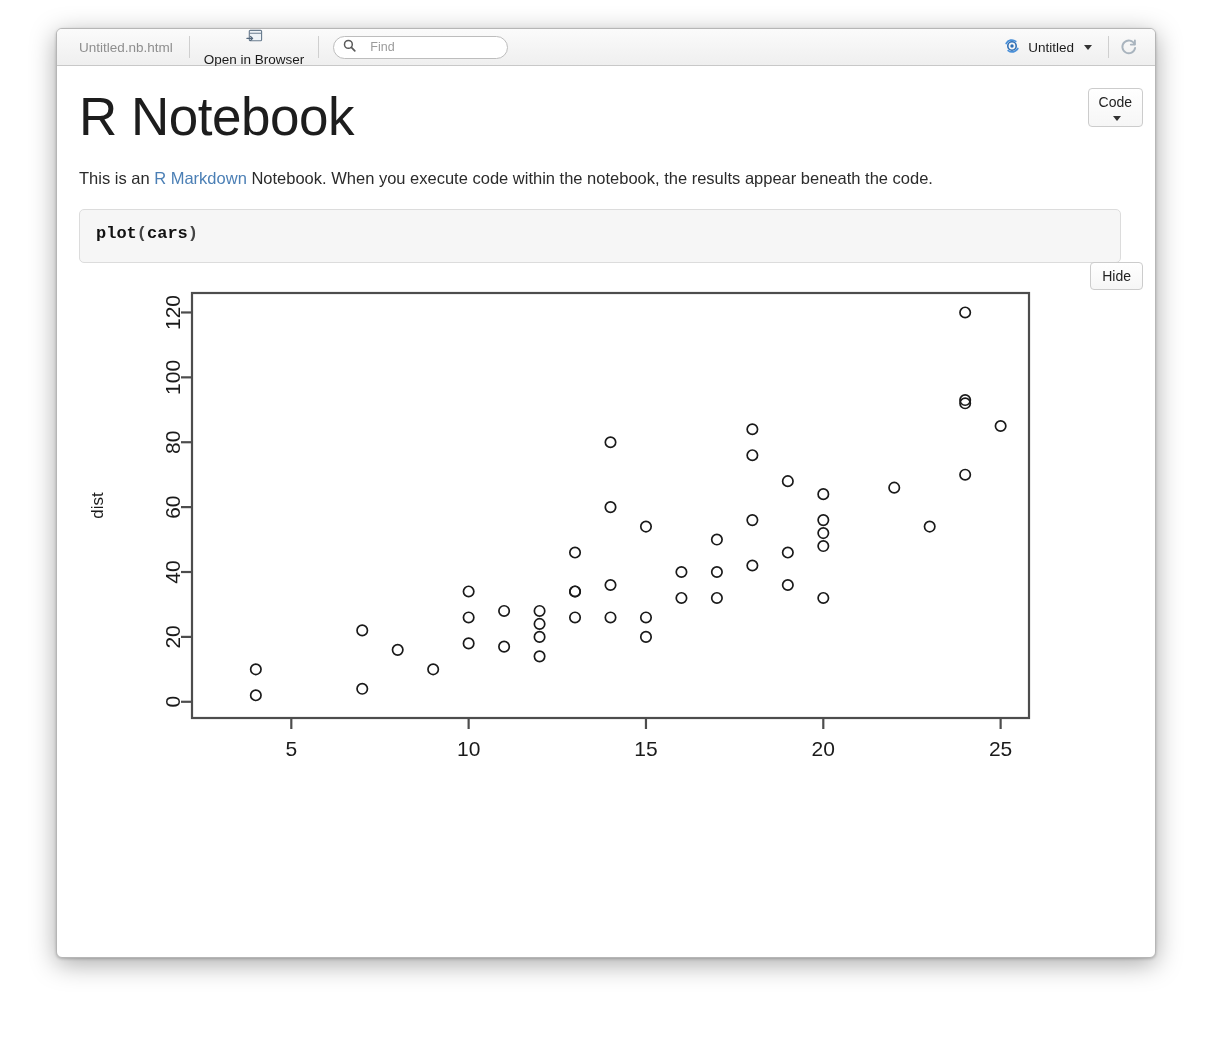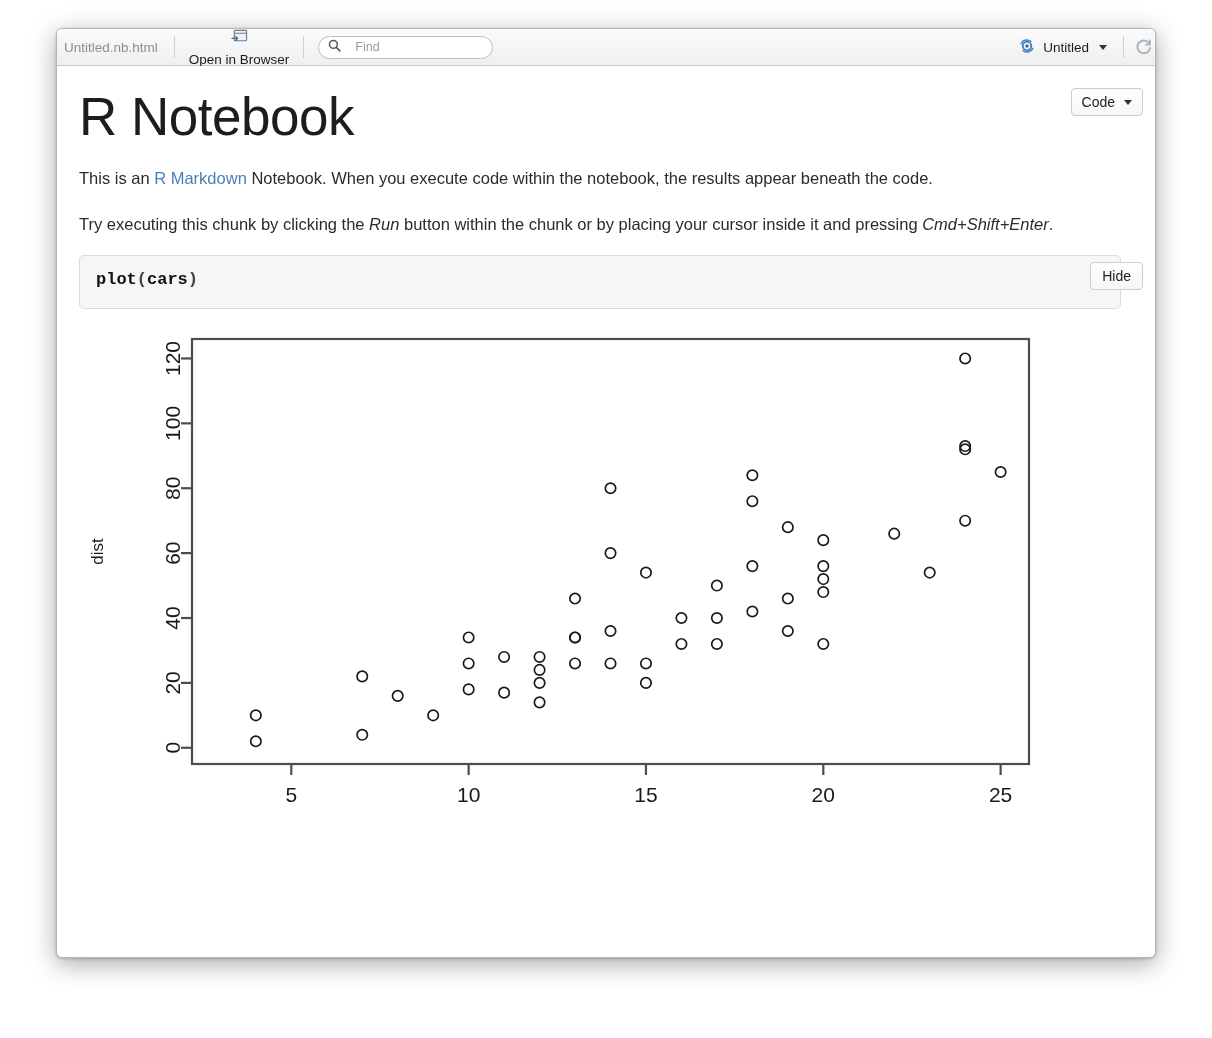--- a/index.html
+++ b/index.html
@@ -44,21 +44,21 @@
   }
 
   
   .toolbar {
     position: relative;
     height: 37px;
     background: linear-gradient(#fbfbfb, #efefef);
     border-bottom: 1px solid #c8c8c8;
     display: flex;
     align-items: center;
-    padding: 0 1px;
+    padding: 0 16px;
     justify-content: center;
   }
   .tb-filename {
     font-size: 13.5px; color: #8e8e8e;
     padding: 0 10px 0 6px; font-weight: 500;
   }
   .tb-sep {
     width: 1px; height: 22px; background: #cfcfcf; margin: 0 6px;
   }
   .tb-btn {
@@ -101,21 +101,21 @@
   }
   .code-btn, .hide-btn {
     position: absolute;
     border: 1px solid #ccc; border-radius: 4px;
     background: linear-gradient(#ffffff, #f6f6f6);
     font-size: 14px; color: #222;
     padding: 5px 10px;
     display: flex; align-items: center; gap: 6px;
     cursor: default;
   }
-  .code-btn { right: 12px; top: 22px; }
+  .code-btn { right: 12px; top: 22px; flex-direction: column; }
   .hide-btn { right: 12px; top: 196px; padding: 5px 11px; }
 
   h1.page-title {
     margin: 0 0 0 0;
     font-size: 53px; line-height: 1.08;
     font-weight: 400; color: #1d1d1d;
     letter-spacing: -0.5px;
     padding-left: 0;
   }
   .para {
@@ -214,23 +214,20 @@
       <span>Code</span>
       <span class="caret-dn"></span>
     </div>
 
     <h1 class="page-title">R Notebook</h1>
 
     <p class="para">
       <span>This is an </span><a href="#">R Markdown</a><span> Notebook. When you execute code within the notebook, the results appear beneath the code.</span>
     </p>
 
-    <p class="para">
-      <span>Try executing this chunk by clicking the </span><em>Run</em><span> button within the chunk or by placing your cursor inside it and pressing </span><em>Cmd+Shift+Enter</em><span>.</span>
-    </p>
 
     <div class="hide-btn">
       <span>Hide</span>
     </div>
 
     <div class="chunk">
       <code><span>plot</span><span class="punc">(</span><span>cars</span><span class="punc">)</span></code>
     </div>
 
     <div class="plot-wrap">

